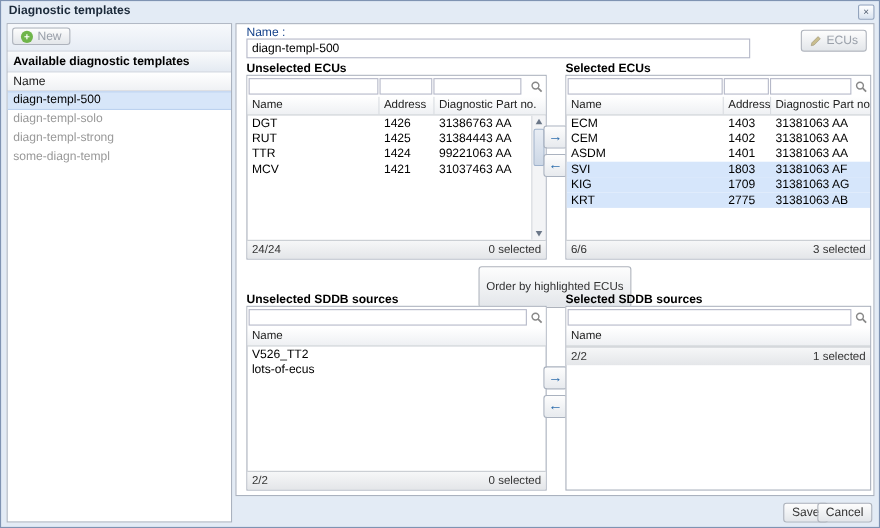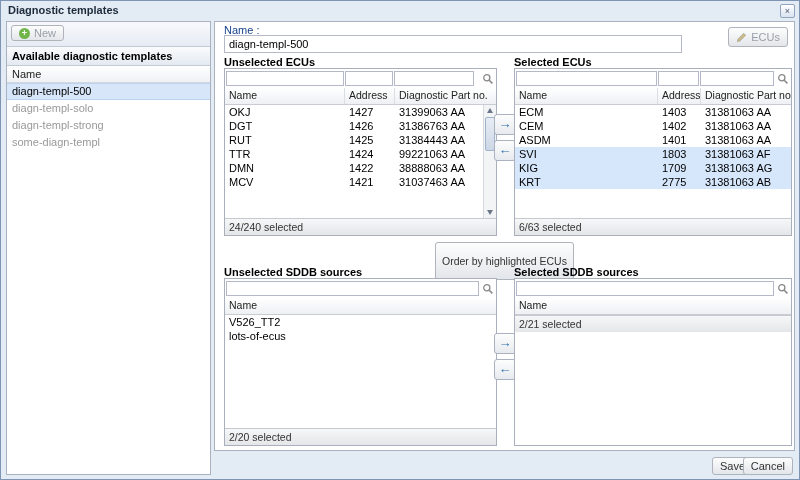--- a/index.html
+++ b/index.html
@@ -61,21 +61,21 @@
          cursor:pointer; flex:none; margin-left:auto; }
   .g-head { display:flex; height:17px; background:linear-gradient(#ffffff,#eef0f3);
             border-bottom:1px solid #c9cdd3; color:#222; }
   .g-hcell { padding:1px 4px; border-right:1px solid #dadde2; overflow:hidden;
              white-space:nowrap; font-size:10.5px; cursor:pointer; }
   .g-hcell:last-child { border-right:none; flex:1; }
   .g-body { position:relative; flex:1; overflow:hidden; }
   .g-row { display:flex; height:14px; line-height:14px; cursor:pointer; }
   .g-row.hl { background:#d6e6fb; }
   .g-cell { padding:0 4px; overflow:hidden; white-space:nowrap; }
-  .g-foot { height:17px; display:flex; align-items:center;
+  .g-foot { height:17px; display:flex; justify-content:space-between; align-items:center;
             padding:0 4px; background:linear-gradient(#f6f7f8,#e4e6e9);
             border-top:1px solid #c6cad0; font-size:10.5px; color:#333; }
 
   
   .vscroll { position:absolute; top:0; right:0; bottom:0; width:13px;
              background:#f3f4f6; border-left:1px solid #d6d9de; cursor:pointer; }
   .vs-up, .vs-down { position:absolute; left:3px; width:0; height:0;
              border-left:3px solid transparent; border-right:3px solid transparent; }
   .vs-up   { top:3px; border-bottom:5px solid #6b7788; }
   .vs-down { bottom:3px; border-top:5px solid #6b7788; }
@@ -144,43 +144,33 @@
           </svg>
         </span>
       </div>
       <div class="g-head">
         <div class="g-hcell" style="width:120px">Name</div>
         <div class="g-hcell" style="width:50px">Address</div>
         <div class="g-hcell">Diagnostic Part no.</div>
       </div>
       <div class="g-body">
         <div class="g-row">
-          <div class="g-cell" style="width:120px">OKJ</div>
-          <div class="g-cell" style="width:50px">1427</div>
-          <div class="g-cell">31399063 AA</div>
-        </div>
-        <div class="g-row">
           <div class="g-cell" style="width:120px">DGT</div>
           <div class="g-cell" style="width:50px">1426</div>
           <div class="g-cell">31386763 AA</div>
         </div>
         <div class="g-row">
           <div class="g-cell" style="width:120px">RUT</div>
           <div class="g-cell" style="width:50px">1425</div>
           <div class="g-cell">31384443 AA</div>
         </div>
         <div class="g-row">
           <div class="g-cell" style="width:120px">TTR</div>
           <div class="g-cell" style="width:50px">1424</div>
           <div class="g-cell">99221063 AA</div>
-        </div>
-        <div class="g-row">
-          <div class="g-cell" style="width:120px">DMN</div>
-          <div class="g-cell" style="width:50px">1422</div>
-          <div class="g-cell">38888063 AA</div>
         </div>
         <div class="g-row">
           <div class="g-cell" style="width:120px">MCV</div>
           <div class="g-cell" style="width:50px">1421</div>
           <div class="g-cell">31037463 AA</div>
         </div>
         <div class="vscroll">
           <span class="vs-up"></span>
           <span class="vs-thumb"></span>
           <span class="vs-down"></span>

